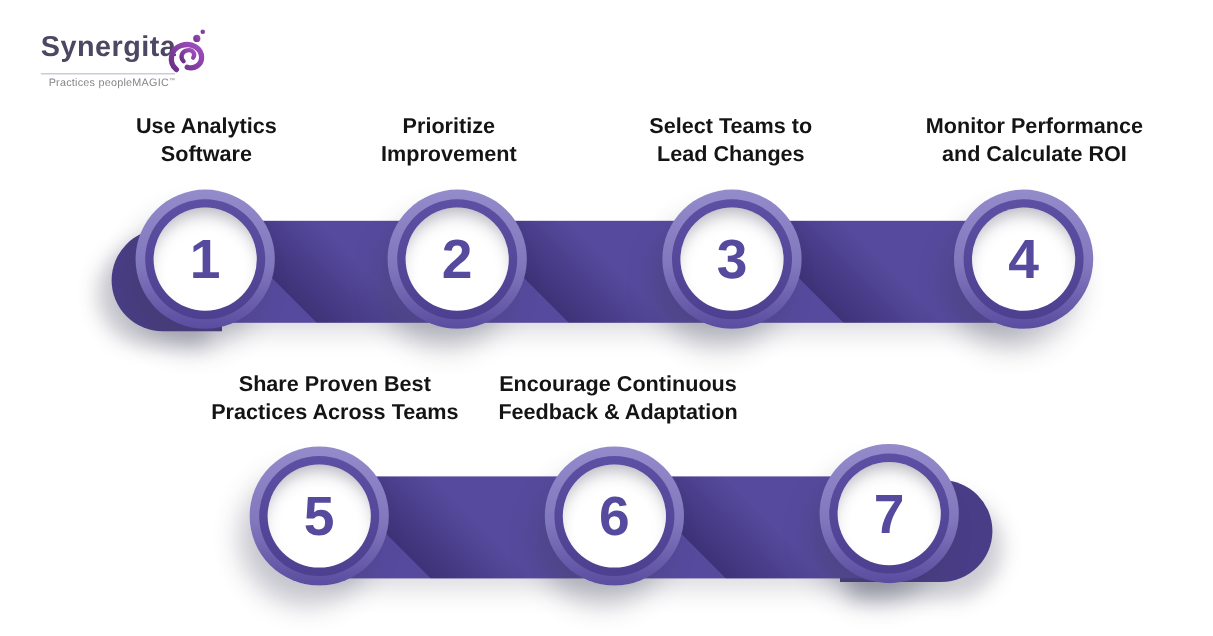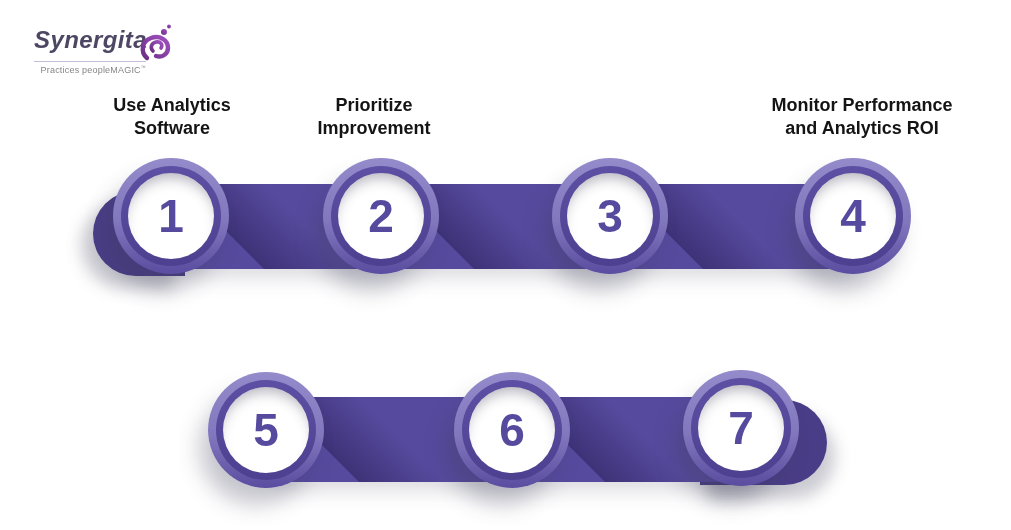--- a/index.html
+++ b/index.html
@@ -4,21 +4,21 @@
 <style>
   html,body{margin:0;padding:0;background:#ffffff;}
   .canvas{
     position:relative;width:1011px;height:530px;background:#ffffff;overflow:hidden;
     font-family:"Liberation Sans","DejaVu Sans",sans-serif;
   }
 
   
   .logo{position:absolute;left:30px;top:20px;width:130px;height:52px;}
   .brand{
-    position:absolute;left:4px;top:6px;font-style:italic;font-weight:600;
+    position:absolute;left:4px;top:6px;font-weight:600;
     font-size:24px;letter-spacing:.4px;color:#4d4763;
   }
   .swirl{position:absolute;left:108px;top:2px;}
   .logo-rule{position:absolute;left:4px;top:41px;width:112px;height:1px;background:#c4bcd8;}
   .tagline{
     position:absolute;left:4px;top:44px;width:112px;text-align:right;
     font-size:9px;color:#858585;letter-spacing:.2px;white-space:nowrap;
   }
   .tagline sup{font-size:5px;}
 
@@ -98,22 +98,28 @@
   <div class="bar bar-bottom">
     <div class="diag" style="left:8px"></div>
     <div class="diag" style="left:254px"></div>
     <div class="diag" style="left:483px"></div>
   </div>
 
   <div class="label" style="left:244px;top:94px">Prioritize
 Improvement</div>
   <div class="label" style="left:42px;top:94px">Use Analytics
 Software</div>
+  <div class="label" style="left:479px;top:94px">Select Teams to
+Lead Changes</div>
   <div class="label" style="left:732px;top:94px">Monitor Performance
-and Analytics ROI</div>
+and Calculate ROI</div>
+  <div class="label" style="left:149px;top:309px">Share Proven Best
+Practices Across Teams</div>
+  <div class="label" style="left:385px;top:309px">Encourage Continuous
+Feedback &amp; Adaptation</div>
 
   <div class="circle" style="left:113px;top:158px">
     <div class="ring2"></div>
     <div class="core">
       <span class="num">1</span>
     </div>
   </div>
   <div class="circle" style="left:323px;top:158px">
     <div class="ring2"></div>
     <div class="core">

